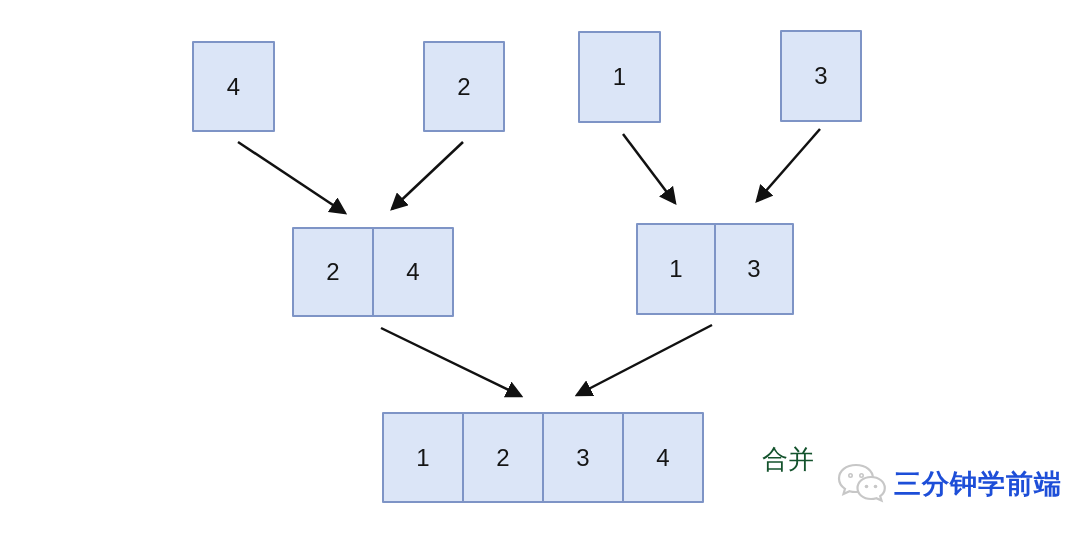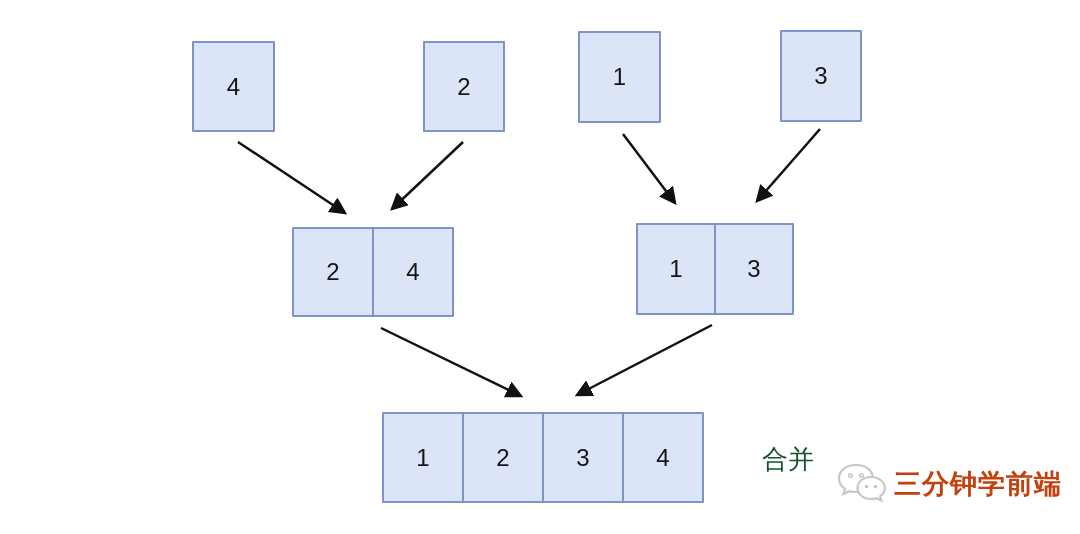--- a/index.html
+++ b/index.html
@@ -55,21 +55,21 @@
     top: 462px;
     display: flex;
     align-items: center;
     gap: 6px;
     color: #c7c7c7;
   }
   .watermark-text {
     font-size: 27px;
     font-weight: bold;
     letter-spacing: 1px;
-    color: #c2410c;
+    color: #1d4ed8;
     text-shadow: 1px 1px 0 #ffffff;
   }
 </style>
 </head>
 <body>
 
 <div id="stage">
 
   <div class="box" style="left:192px; top:41px; width:83px; height:91px;">
     <div class="cell">4</div>

